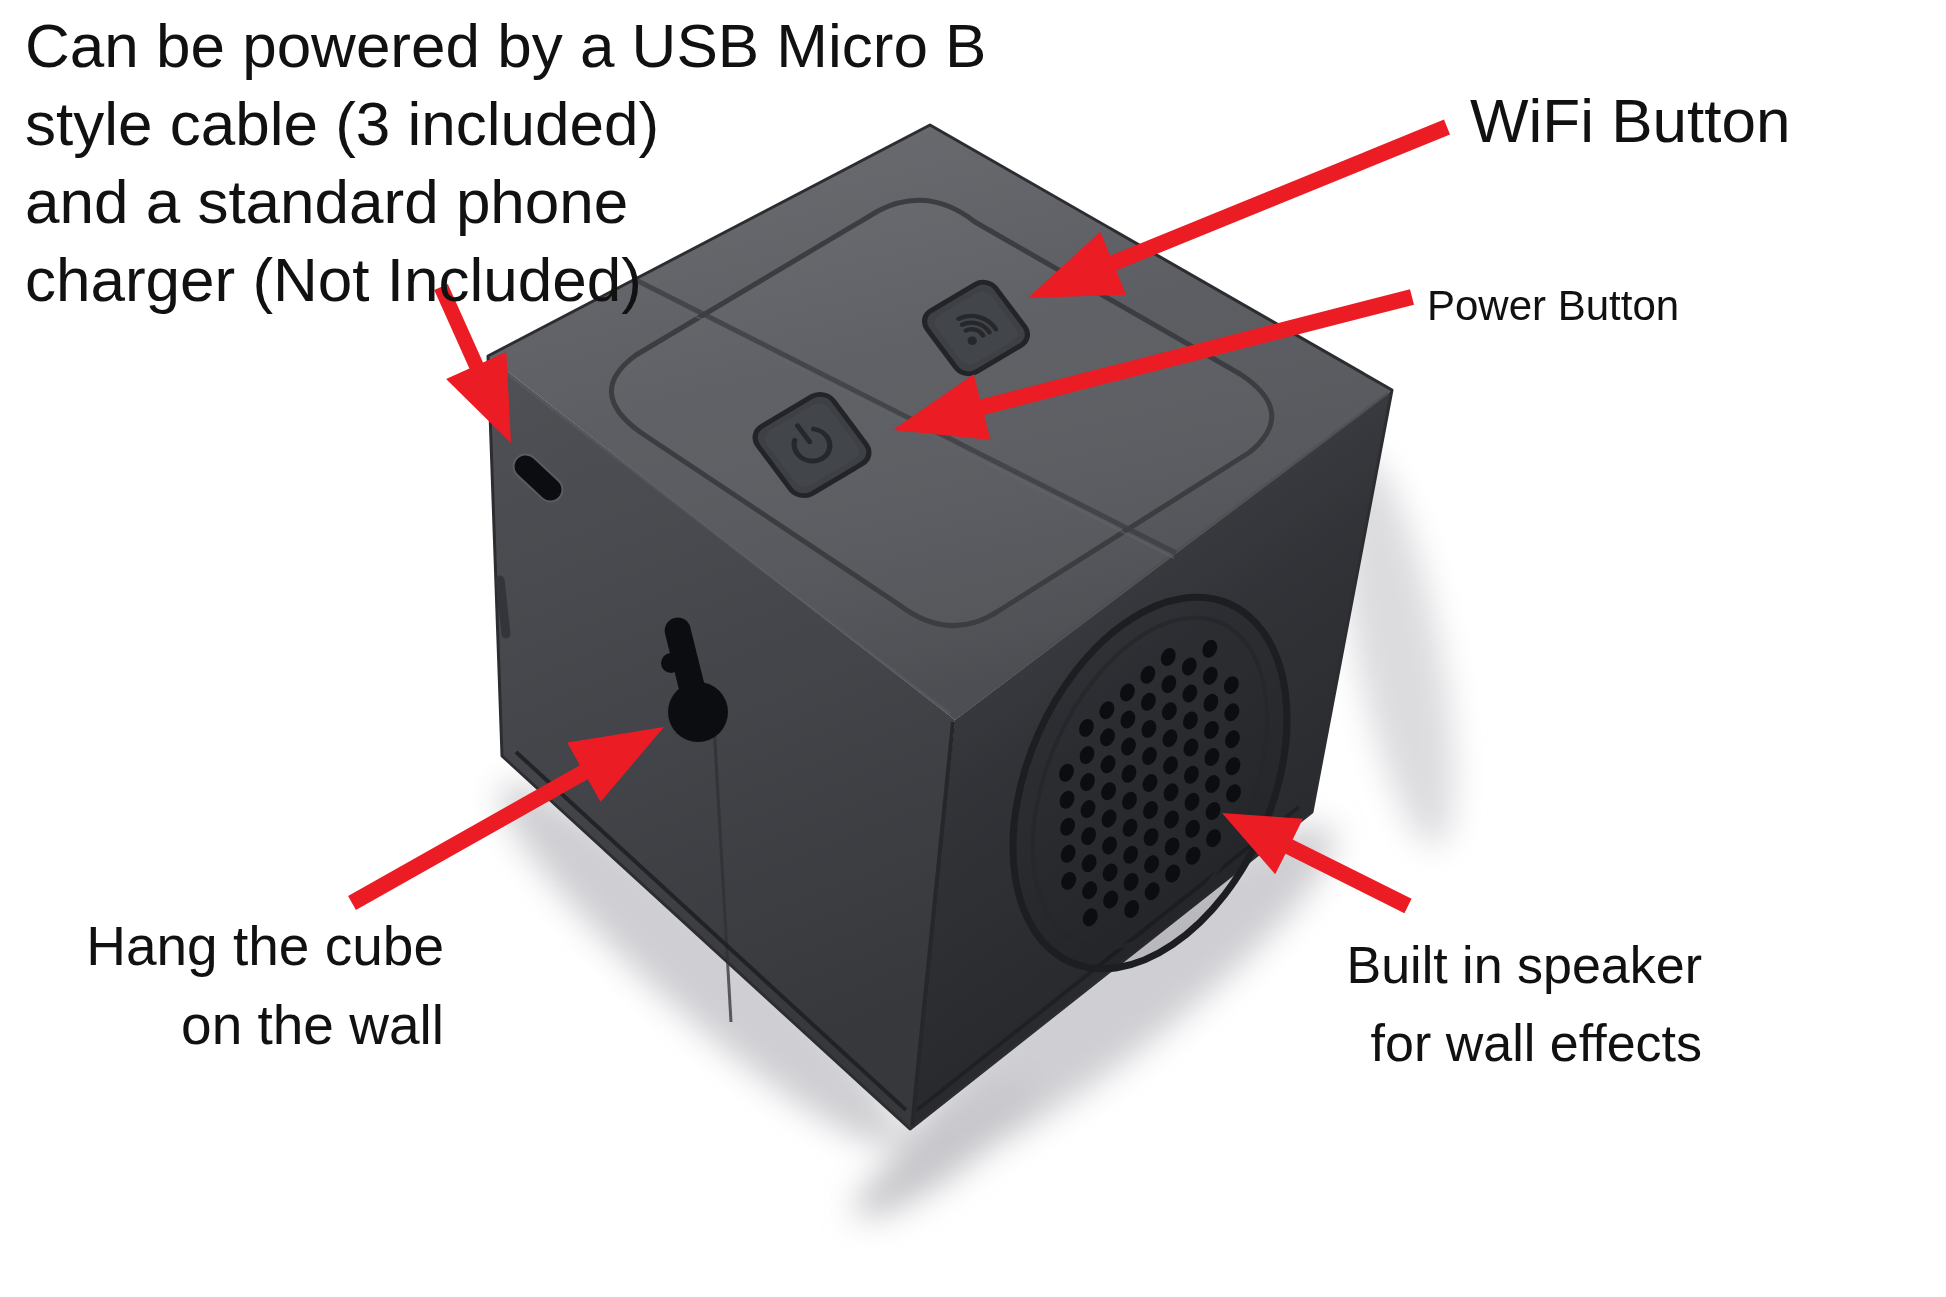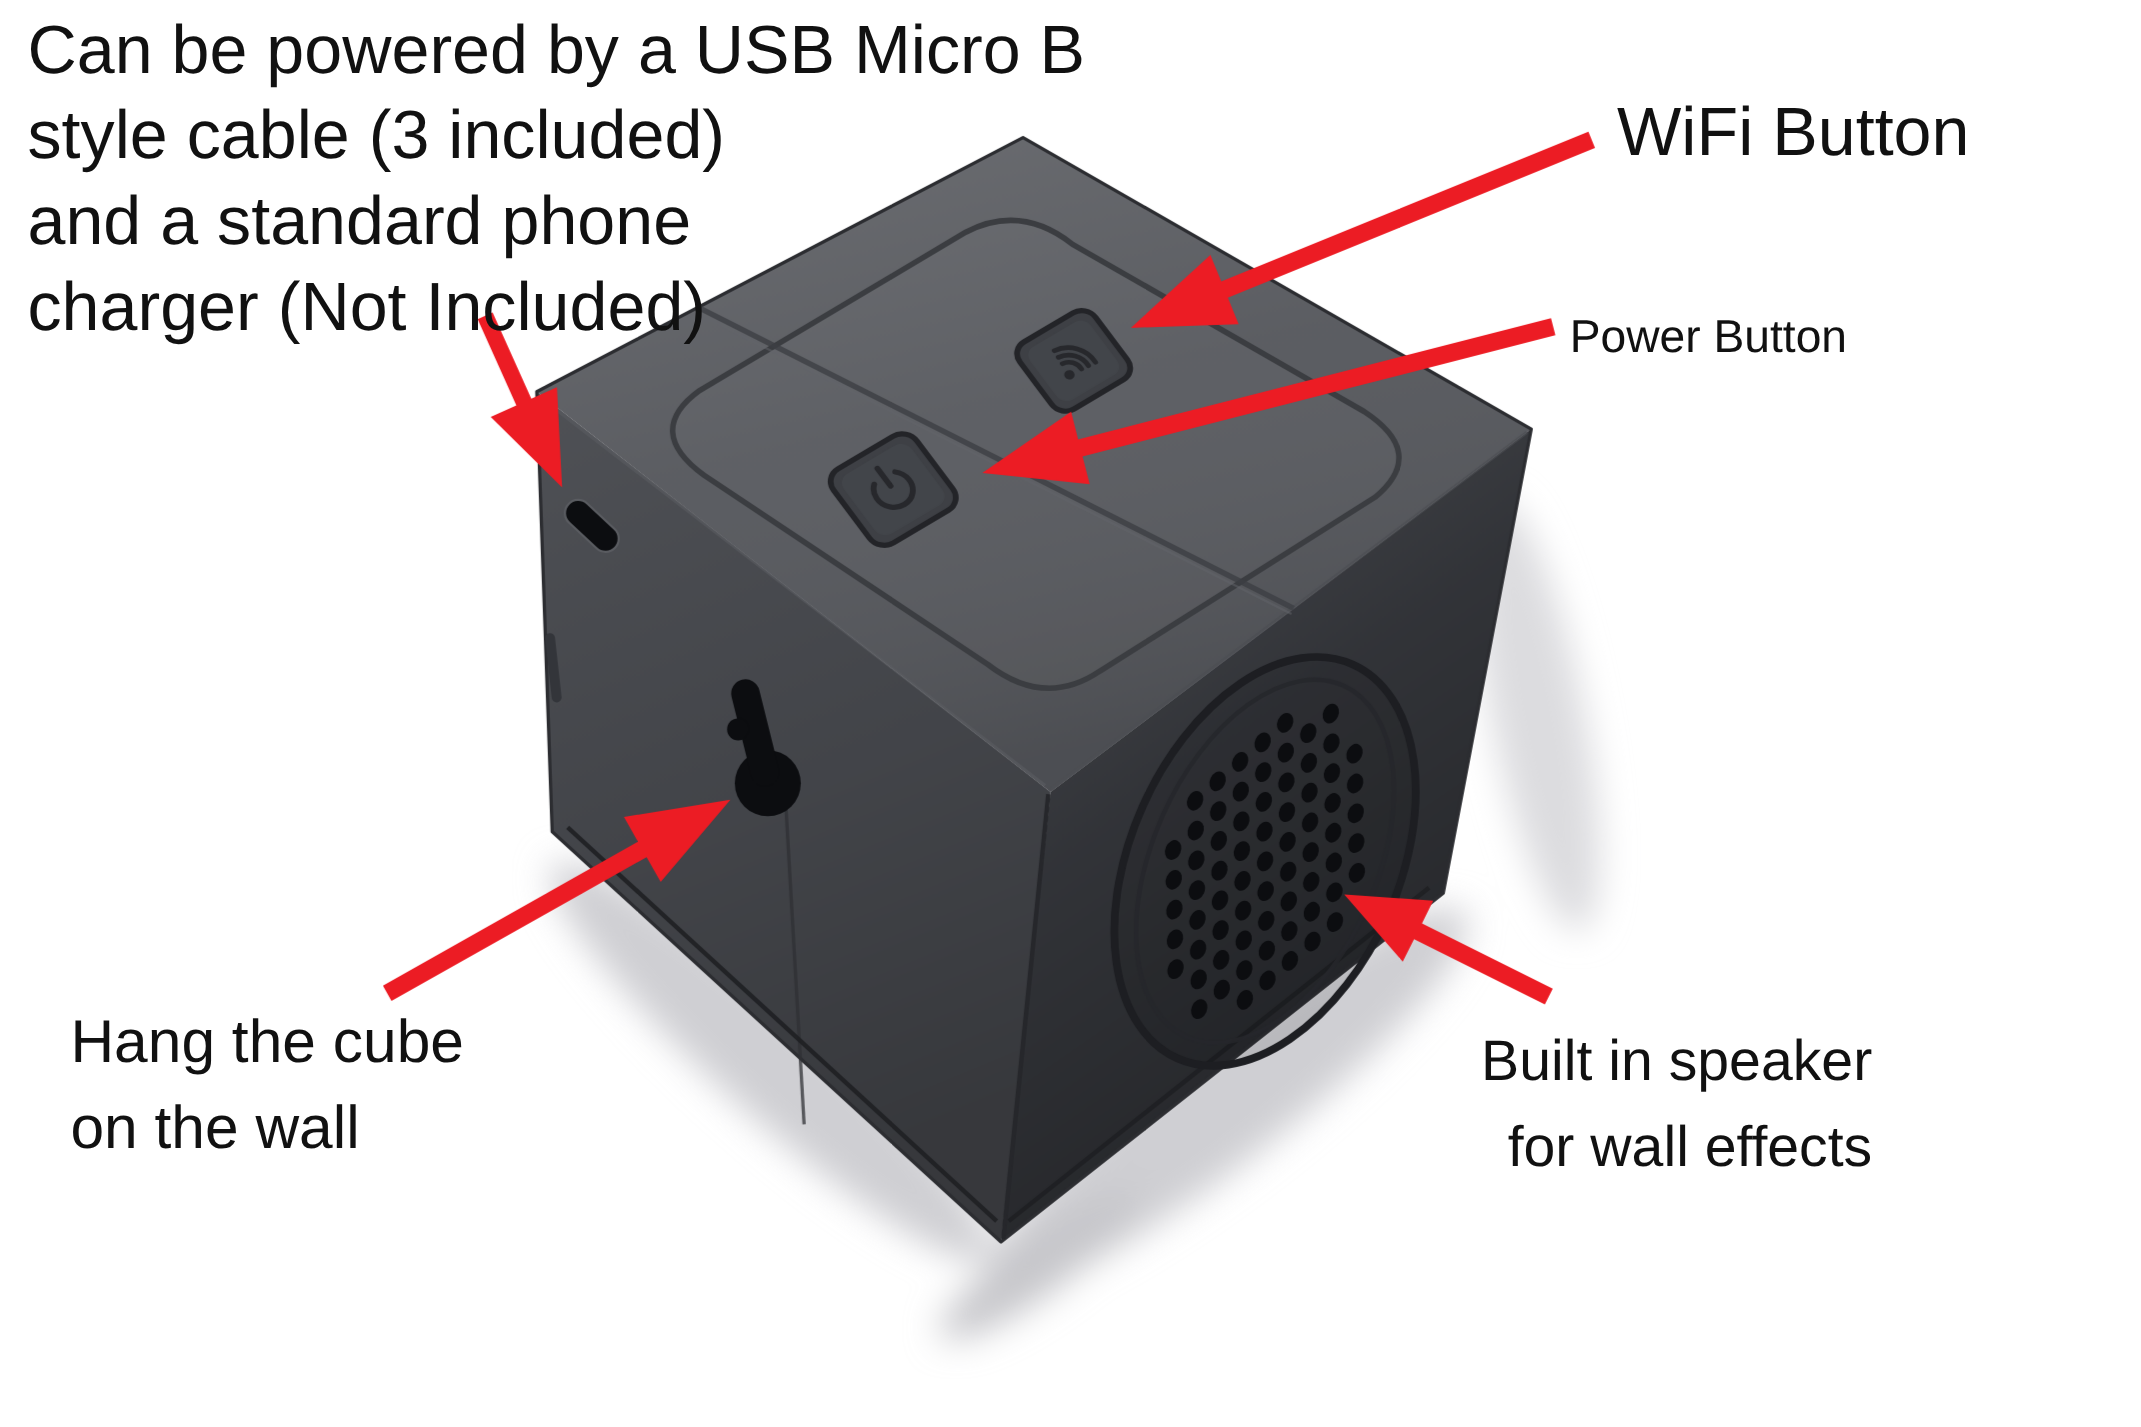--- a/index.html
+++ b/index.html
@@ -5,21 +5,21 @@
   :root{ --ink:#111111; }
   html,body{margin:0;padding:0;background:#ffffff;}
   .stage{position:relative;width:1946px;height:1297px;background:#ffffff;overflow:hidden;
          font-family:Liberation Sans, sans-serif;color:var(--ink);}
   .scene{position:absolute;left:0;top:0;}
   .label{position:absolute;white-space:nowrap;}
   .label div{white-space:nowrap;}
   .para{left:25px;top:7px;font-size:62px;line-height:78px;}
   .lbl-wifi{left:1450px;top:85px;font-size:62px;margin-left:20px;}
   .lbl-power{left:1427px;top:240px;font-size:42px;margin-top:42px;}
-  .lbl-hang{left:64px;top:907px;width:400px;text-align:left;font-size:55px;line-height:79px;}
+  .lbl-hang{left:44px;top:907px;width:400px;text-align:right;font-size:55px;line-height:79px;}
   .lbl-speaker{left:1202px;top:926px;width:500px;text-align:right;font-size:52px;line-height:78px;}
 </style>
 </head>
 <body>
 
 <div class="stage">
 
   <svg class="scene" width="1946" height="1297" viewBox="0 0 1946 1297">
     <defs>
       <filter id="soft" x="-70%" y="-70%" width="240%" height="240%">

